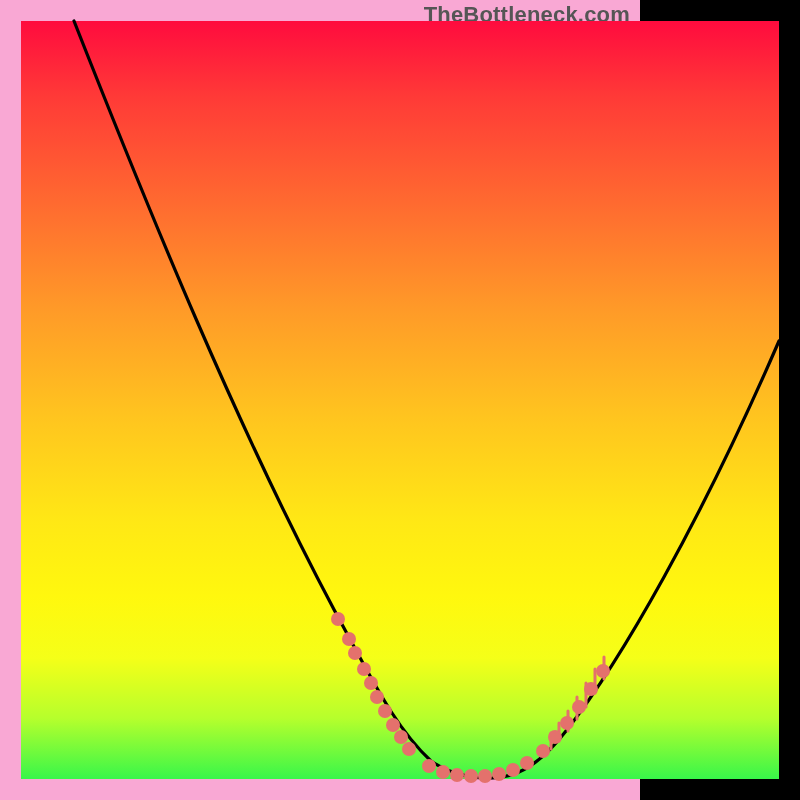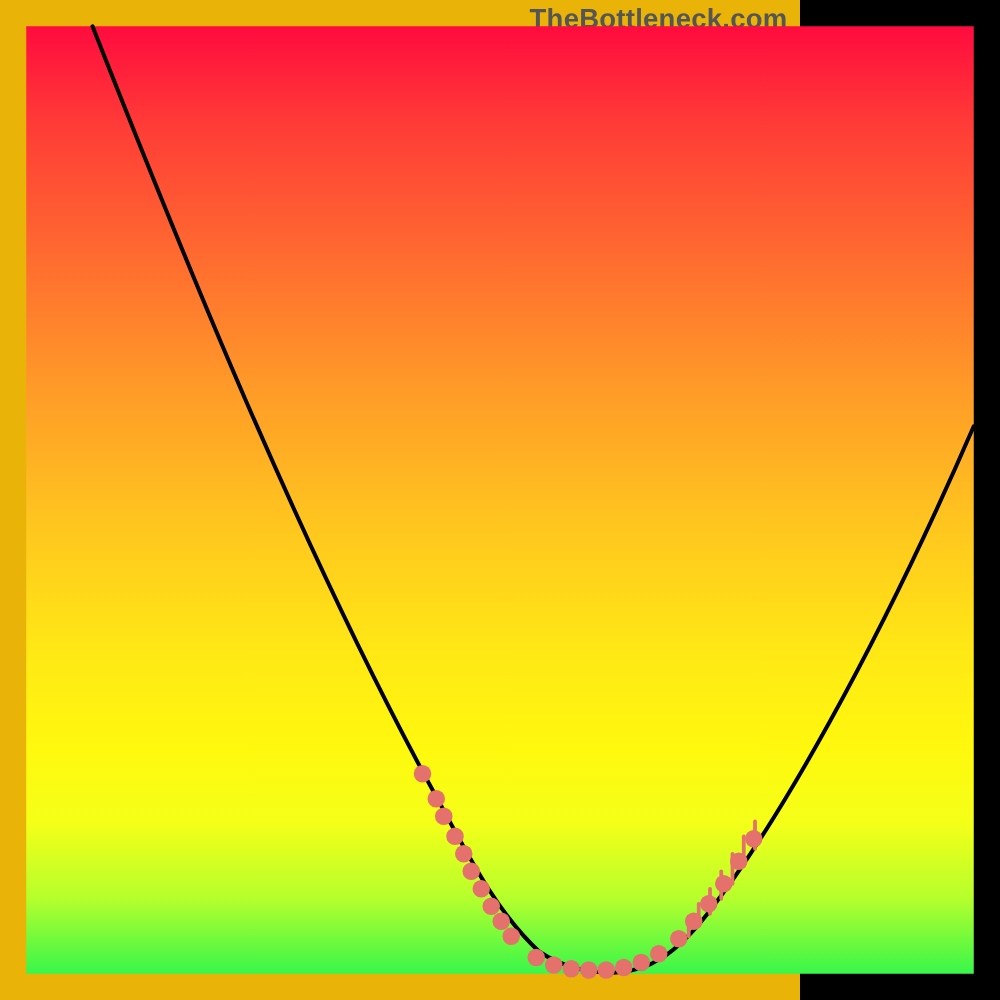--- a/index.html
+++ b/index.html
@@ -8,21 +8,21 @@
     width: 800px;
     height: 800px;
     background: #000;
     overflow: hidden;
     font-family: Arial, Helvetica, sans-serif;
   }
   .frame {
     position: relative;
     width: 640px;
     height: 800px;
-    background: #eab308;
+    background: #f9a8d4;
   }
   .plot {
     position: absolute;
     left: 21px;
     top: 21px;
     width: 758px;
     height: 758px;
     
     background: linear-gradient(
       to bottom,

